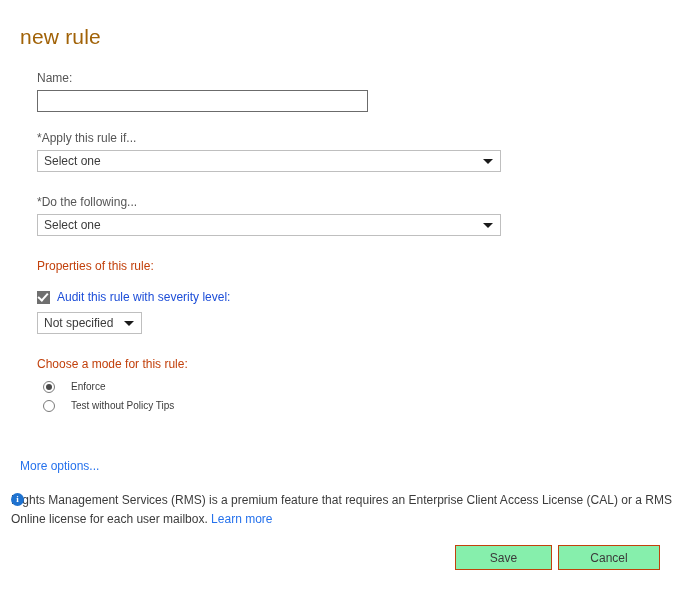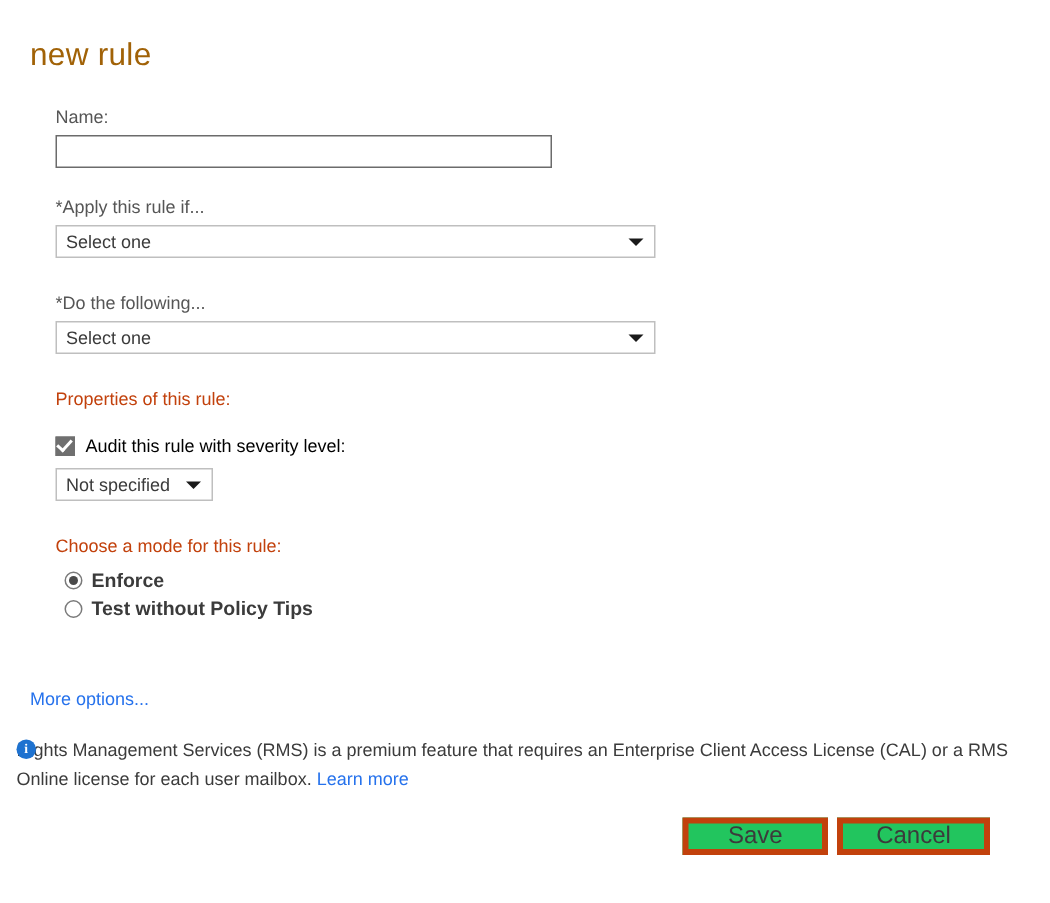--- a/index.html
+++ b/index.html
@@ -57,21 +57,21 @@
     display: block;
   }
 
   .gap-22 { height: 22px; }
   .gap-18 { height: 18px; }
   .gap-14 { height: 14px; }
 
   .select-wrap {
     position: relative;
     display: block;
-    width: 400px;
+    width: 464px;
     height: 22px;
     box-sizing: border-box;
     border: 1px solid #bfbfbf;
     background: #ffffff;
     cursor: pointer;
   }
   .select-wrap.small {
     width: 105px;
   }
   .select-value {
@@ -124,21 +124,21 @@
     left: 2px;
     top: -1px;
     width: 4px;
     height: 8px;
     border: solid #ffffff;
     border-width: 0 2px 2px 0;
     transform: rotate(42deg);
   }
   .check-label {
     font-size: 12px;
-    color: #000000;
+    color: #1d4ed8;
     margin-left: 7px;
     white-space: nowrap;
     cursor: default;
   }
 
   .radio-row {
     display: flex;
     align-items: center;
     height: 19px;
     margin-left: 6px;
@@ -158,26 +158,25 @@
     content: "";
     position: absolute;
     left: 2px;
     top: 2px;
     width: 6px;
     height: 6px;
     border-radius: 50%;
     background: #4a4a4a;
   }
   .radio-label {
-    font-size: 13px;
+    font-size: 10px;
     color: #3b3b3b;
-    margin-left: 6px;
+    margin-left: 16px;
     white-space: nowrap;
     cursor: default;
-    font-weight: bold;
   }
 
   #more-options {
     position: absolute;
     left: 20px;
     top: 458px;
     font-size: 12px;
     color: #2672ec;
     text-decoration: none;
     cursor: pointer;
@@ -219,24 +218,24 @@
   .button-bar {
     position: absolute;
     left: 455px;
     top: 545px;
     display: flex;
     gap: 6px;
   }
   .btn {
     height: 25px;
     box-sizing: border-box;
-    border: 4px solid #c2410c;
-    background: #22c55e;
+    border: 1px solid #c2410c;
+    background: #86efac;
     font-family: "Liberation Sans", sans-serif;
-    font-size: 16px;
+    font-size: 12px;
     color: #3b3b3b;
     cursor: pointer;
     padding: 0;
   }
   #save-button { width: 97px; }
   #cancel-button { width: 102px; }
 </style>
 </head>
 <body>
 

